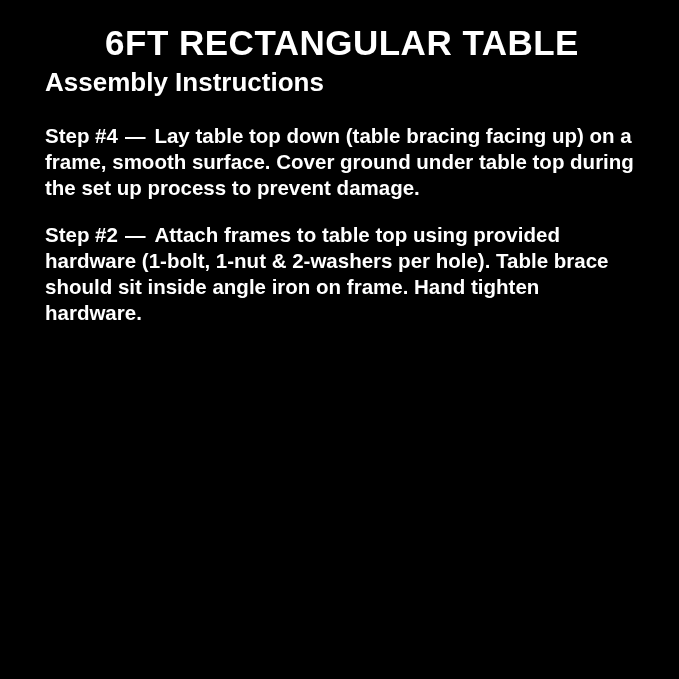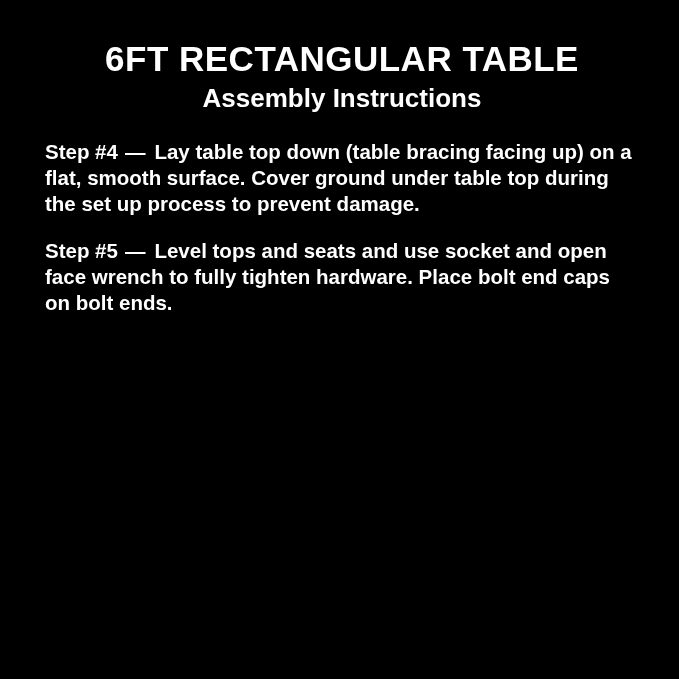--- a/index.html
+++ b/index.html
@@ -9,34 +9,33 @@
   }
   .page {
     position: relative;
     width: 679px;
     height: 679px;
     box-sizing: border-box;
     background: #000000;
     color: #ffffff;
     font-family: "Liberation Sans", "DejaVu Sans", sans-serif;
     font-weight: bold;
-    padding: 40px 40px 0 45px;
+    padding: 24px 40px 0 45px;
     overflow: hidden;
   }
   .title {
     margin: 0;
     text-align: center;
     font-size: 35px;
     line-height: 1.1;
     letter-spacing: 0.5px;
     font-weight: bold;
   }
   .subtitle {
     margin: 5px 0 0 0;
-    text-align: center;
     font-size: 26px;
     line-height: 1.1;
     font-weight: bold;
   }
   .steps {
     margin-top: 27px;
   }
   .step {
     margin: 0 0 21px 0;
     font-size: 20.5px;
@@ -49,16 +48,16 @@
   }
 </style>
 </head>
 <body>
 
 <div class="page">
   <h1 class="title">6FT RECTANGULAR TABLE</h1>
   <h2 class="subtitle">Assembly Instructions</h2>
 
   <div class="steps">
-    <p class="step"><span class="lbl">Step #4</span><span class="dash">—</span><span class="txt">Lay table top down (table bracing facing up) on a flat, smooth surface. Cover ground under table top during the set up process to prevent damage.</span></p>
-    <p class="step"><span class="lbl">Step #5</span><span class="dash">—</span><span class="txt">Level tops and seats and use socket and open face wrench to fully tighten hardware. Place bolt end caps on bolt ends.</span></p>
+    <p class="step"><span class="lbl">Step #4</span><span class="dash">—</span><span class="txt">Lay table top down (table bracing facing up) on a frame, smooth surface. Cover ground under table top during the set up process to prevent damage.</span></p>
+    <p class="step"><span class="lbl">Step #2</span><span class="dash">—</span><span class="txt">Attach frames to table top using provided hardware (1-bolt, 1-nut &amp; 2-washers per hole). Table brace should sit inside angle iron on frame. Hand tighten hardware.</span></p>
   </div>
 </div>
 
 </body></html>

